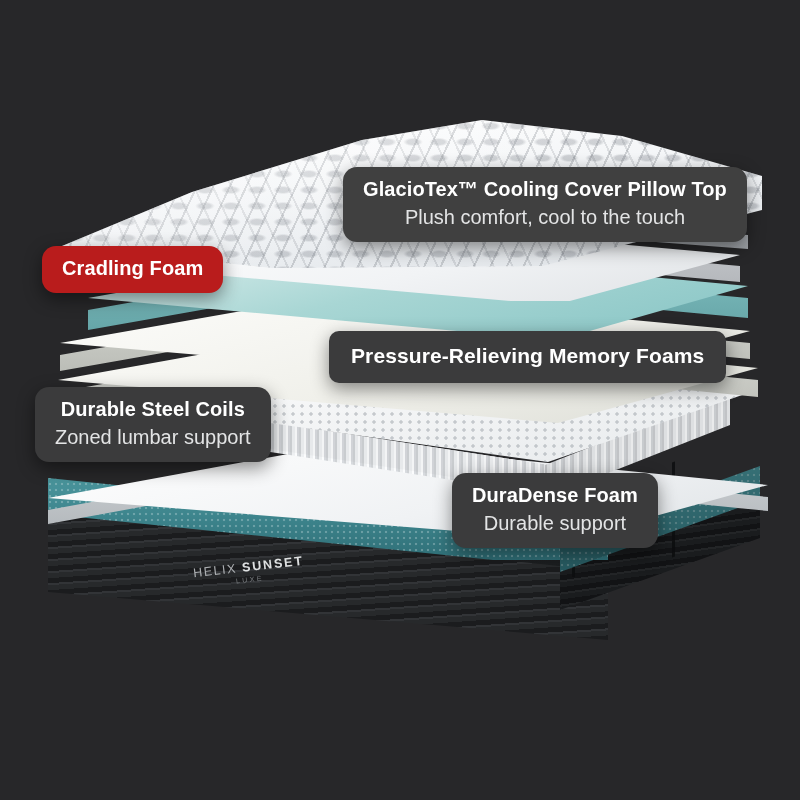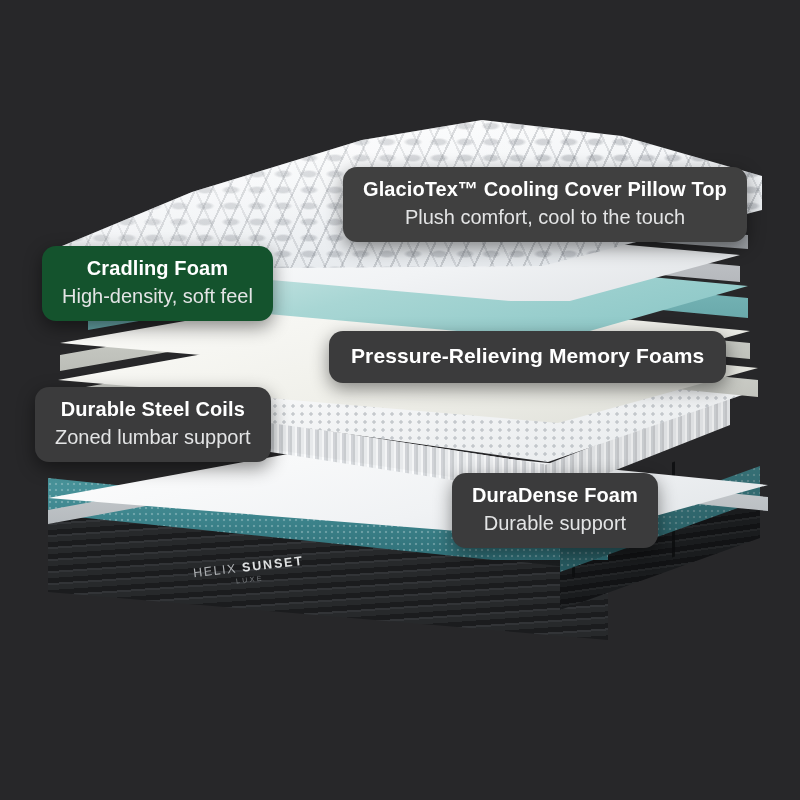--- a/index.html
+++ b/index.html
@@ -73,21 +73,21 @@
     white-space:nowrap;
   }
   .callout .s{
     color:#e3e4e5;
     font-size:20px;
     line-height:1.3;
     margin-top:2px;
     white-space:nowrap;
     font-weight:normal;
   }
-  .callout.single{padding:13px 22px 14px 22px;}
+  .callout.single{padding:13px 22px 14px 22px;border-radius:10px;}
   .callout.single .t{font-size:21px;}
 
   
   .brand{
     position:absolute;
     z-index:30;
     text-align:center;
     transform:rotate(-6.5deg);
     opacity:.92;
   }
@@ -213,23 +213,22 @@
       <div class="b2">LUXE</div>
     </div>
 
   </div>
 
   <div class="callout" style="left: 343px; top: 167px; background: #404040;">
     <div class="t">GlacioTex™ Cooling Cover Pillow Top</div>
     <div class="s">Plush comfort, cool to the touch</div>
   </div>
 
-  <div class="callout" style="left: 42px; top: 246px; background: #14532d;">
+  <div class="callout" style="left: 42px; top: 246px; background: #b91c1c;">
     <div class="t">Cradling Foam</div>
-    <div class="s">High-density, soft feel</div>
   </div>
 
   <div class="callout single" style="left: 329px; top: 331px; background: rgb(59, 59, 60);">
     <div class="t">Pressure-Relieving Memory Foams</div>
   </div>
 
   <div class="callout" style="left: 35px; top: 387px; background: rgb(59, 59, 60);">
     <div class="t">Durable Steel Coils</div>
     <div class="s">Zoned lumbar support</div>
   </div>

